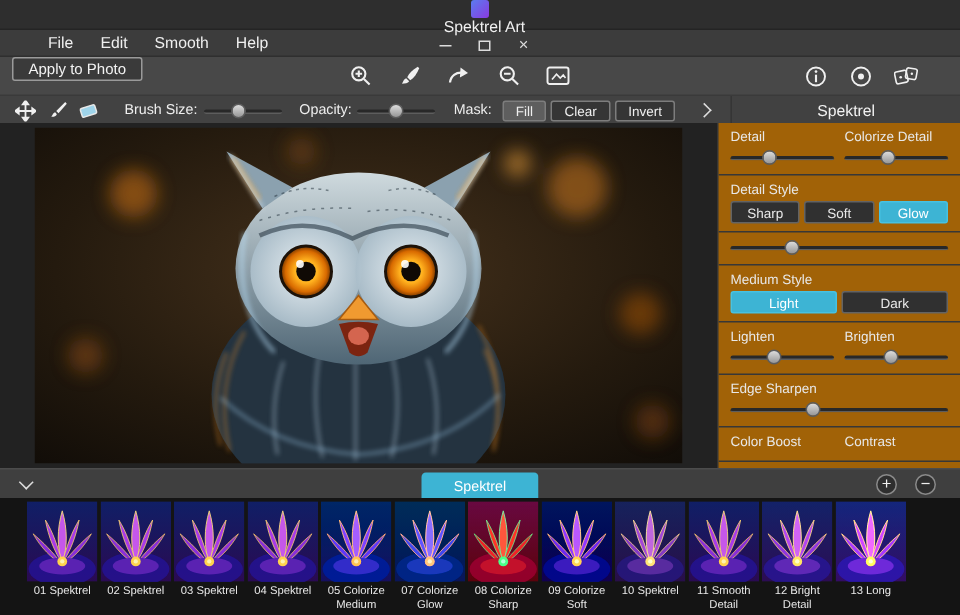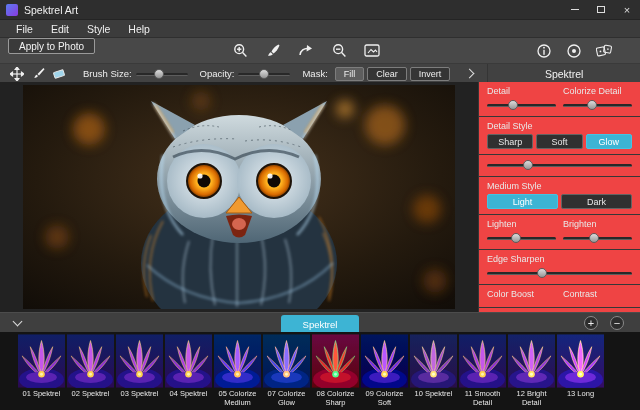--- a/index.html
+++ b/index.html
@@ -1,30 +1,30 @@
 <!DOCTYPE html>
 <html><head>
 <meta charset="utf-8">
 <style>
   * { margin:0; padding:0; box-sizing:border-box; }
   html,body { background:#1a1a1a; }
   body { font-family:"Liberation Sans", sans-serif; -webkit-font-smoothing:antialiased; }
   .app { position:relative; width:640px; height:410px; background:#2a2a2a; overflow:hidden; color:#eee; }
 
   
-  .titlebar { height:20px; background:#2e2e2e; display:flex; align-items:center; padding-left:6px; border-bottom:1px solid #242424; }
+  .titlebar { height:20px; background:#2e2e2e; display:flex; align-items:center; padding-left:6px; border-bottom:1px solid #242424;flex-direction:column; }
   .appicon { width:12px; height:12px; border-radius:2px; background:linear-gradient(135deg,#5a7cf0,#8a3ae0); margin-right:6px; flex:0 0 auto; }
   .apptitle { font-size:10.5px; color:#f0f0f0; flex:1; }
   .wincontrols { display:flex; height:100%; }
   .winbtn { width:26px; height:100%; display:flex; align-items:center; justify-content:center; color:#ddd; font-size:11px; cursor:default; }
   .winbtn .minglyph { width:8px; height:1px; background:#ddd; }
   .winbtn .maxglyph { width:8px; height:7px; border:1px solid #ddd; }
 
   
-  .menubar { height:18px; background:#3c3c3c; display:flex; align-items:center; padding-left:8px; gap:2px; border-bottom:1px solid #2f2f2f; }
+  .menubar { height:18px; background:#3c3c3c; display:flex; align-items:center; padding-left:24px; gap:2px; border-bottom:1px solid #2f2f2f; }
   .menu-item { font-size:10.5px; color:#f0f0f0; padding:2px 8px; }
 
   
   .toolbar { position:relative; height:26px; background:#484848; border-bottom:1px solid #3a3a3a; display:flex; align-items:flex-start; }
   .apply-btn { margin-left:8px; height:16px; padding:0 10px; font-size:10px; color:#f2f2f2; background:#3a3a3a; border:1px solid #9a9a9a; border-radius:2px; font-family:inherit; }
   .tool-center { position:absolute; left:232px; top:0; height:100%; display:flex; align-items:center; gap:17px; }
   .tool-right { position:absolute; right:28px; top:0; height:100%; display:flex; align-items:center; gap:14px; }
   .ticon { width:16px; height:16px; display:flex; align-items:center; justify-content:center; }
   .ticon svg { display:block; }
 
@@ -41,21 +41,21 @@
   .mask-btn.active { background:#5e5e5e; }
   .chev-right { width:7px; height:7px; border-right:1.5px solid #ddd; border-top:1.5px solid #ddd; transform:rotate(45deg); margin:0 14px 0 16px; }
   .panel-header { width:162px; height:100%; background:#414141; border-left:1px solid #353535; display:flex; align-items:center; justify-content:center; font-size:10.5px; color:#f2f2f2; }
 
   
   .main { position:absolute; top:82px; left:0; right:0; bottom:98px; display:flex; }
   .canvas { flex:1; background:#222; display:flex; align-items:center; justify-content:center; overflow:hidden; }
   .canvas svg { display:block; }
 
   
-  .rpanel { width:162px; background:#ef4444; border-left:1px solid #353535; overflow:hidden; }
+  .rpanel { width:162px; background:#a16207; border-left:1px solid #353535; overflow:hidden; }
   .pgroup { padding:4px 8px 5px 8px; border-bottom:1px solid #373737; }
   .plabel { font-size:9px; color:#e8e8e8; margin-bottom:3px; }
   .tworow { display:flex; justify-content:space-between; }
   .col { width:69px; }
   .seg { display:flex; gap:3px; }
   .seg .segbtn { flex:1; height:15px; font-size:9px; color:#e8e8e8; background:#303030; border:1px solid #636363; border-radius:2px; font-family:inherit; }
   .seg .segbtn.selected { background:#3db4d4; border-color:#46c2e2; color:#fff; }
 
   
   .bottombar { position:absolute; left:0; right:0; bottom:78px; height:20px; background:#3f3f3f; border-top:1px solid #4c4c4c; }
@@ -117,21 +117,21 @@
         </div>
       <div class="winbtn">
           <span>×</span>
         </div>
     </div>
   </div>
 
   <div class="menubar">
     <span class="menu-item">File</span>
     <span class="menu-item">Edit</span>
-    <span class="menu-item">Style</span>
+    <span class="menu-item">Smooth</span>
     <span class="menu-item">Help</span>
   </div>
 
   <div class="toolbar">
     <button class="apply-btn">Apply to Photo</button>
 
     <div class="tool-center">
       <span class="ticon">
         <svg width="15" height="15" viewBox="0 0 15 15" fill="none" stroke="#f0f0f0" stroke-width="1.4">
           <circle cx="6.2" cy="6.2" r="4.4"></circle>

